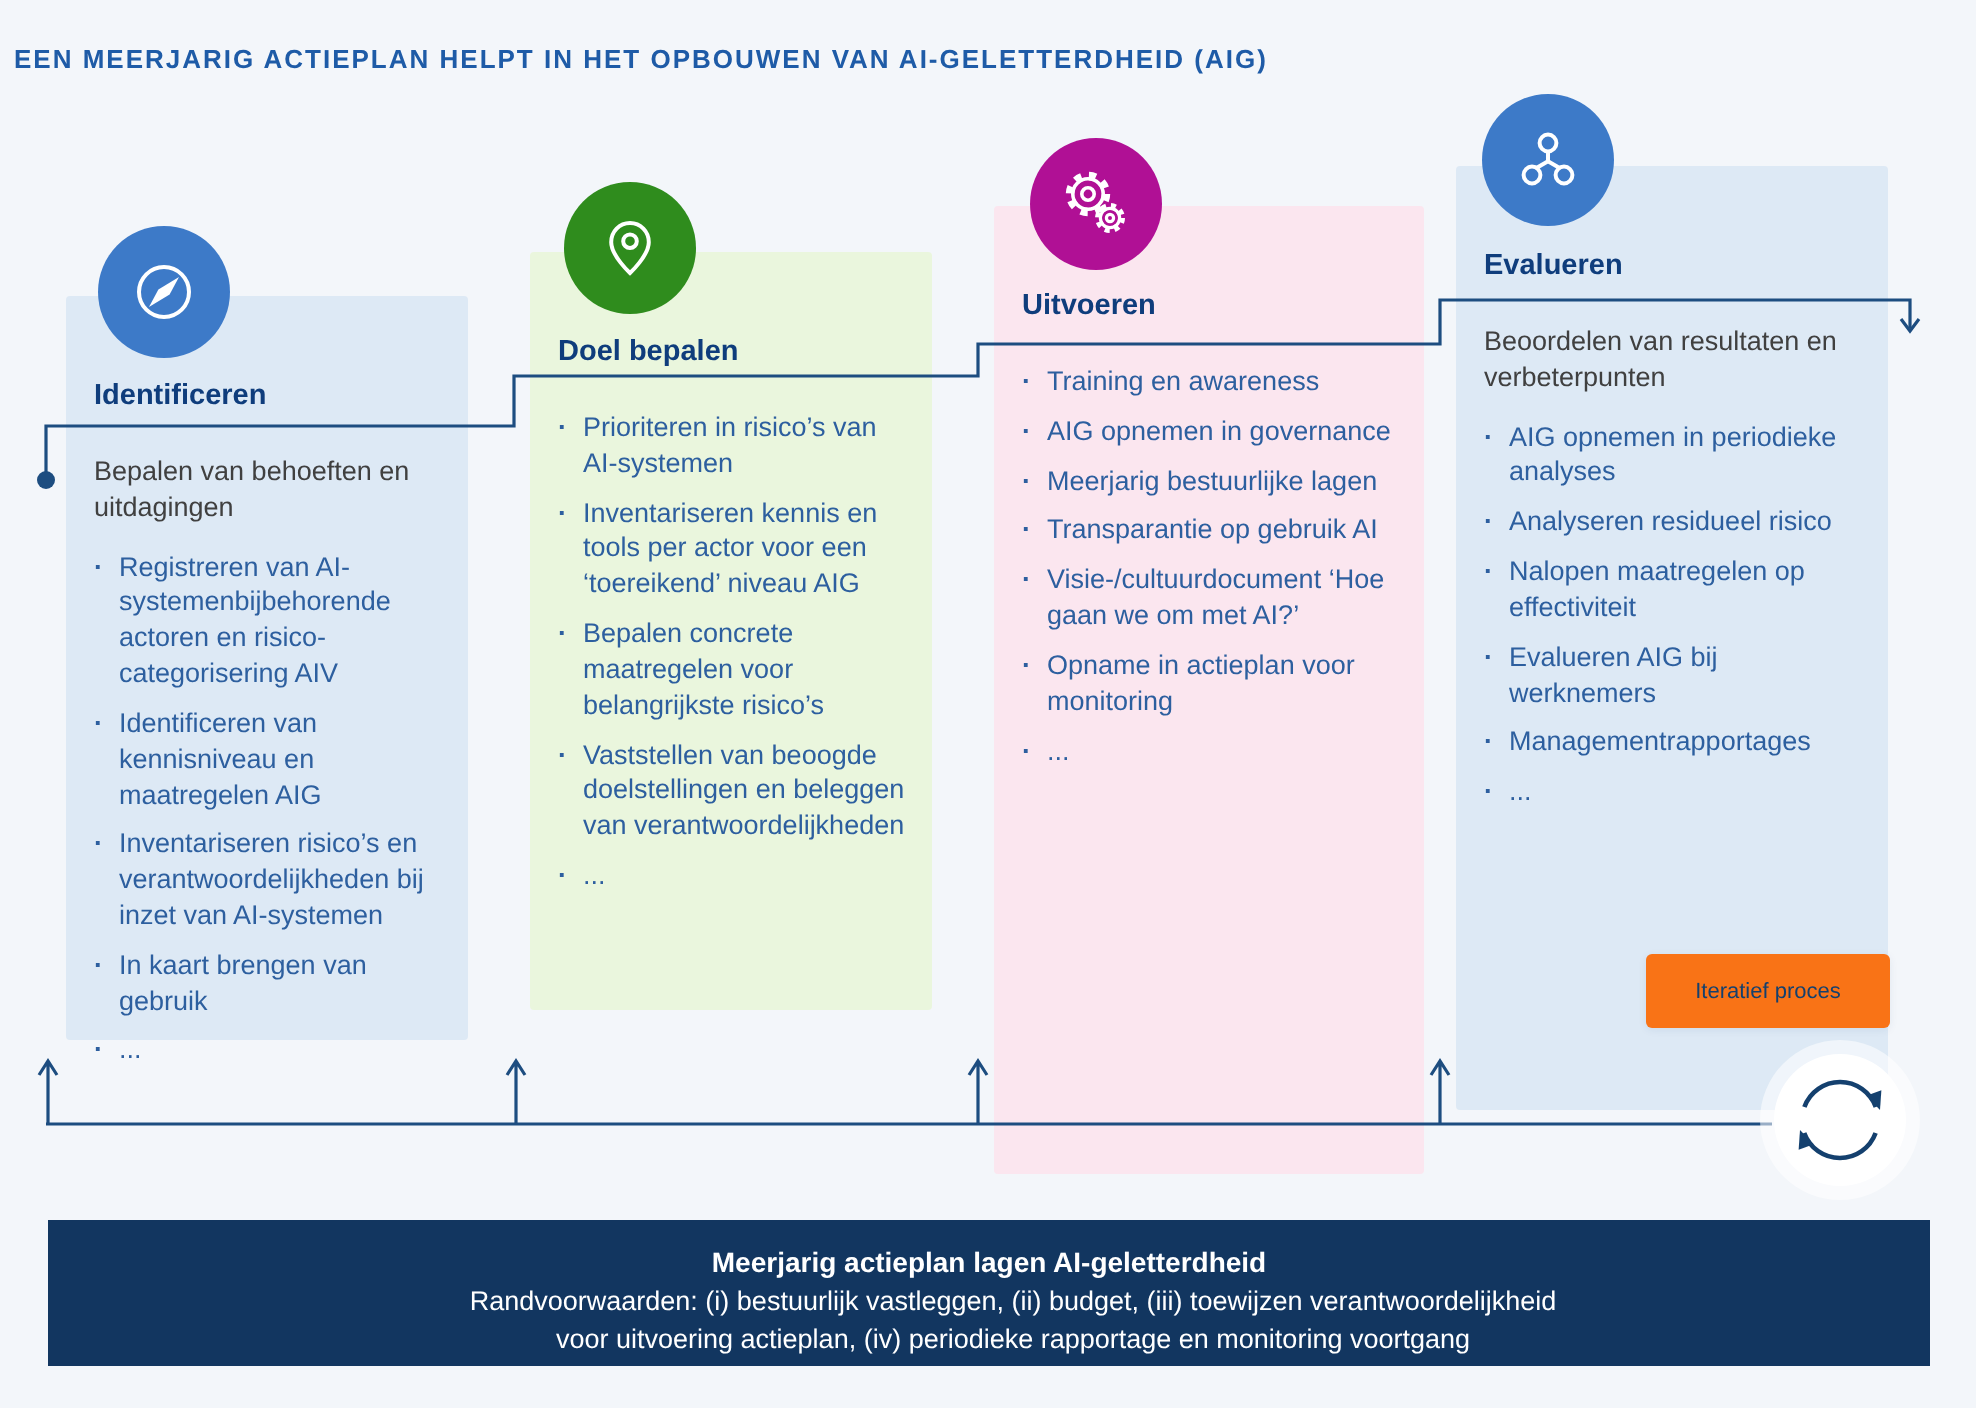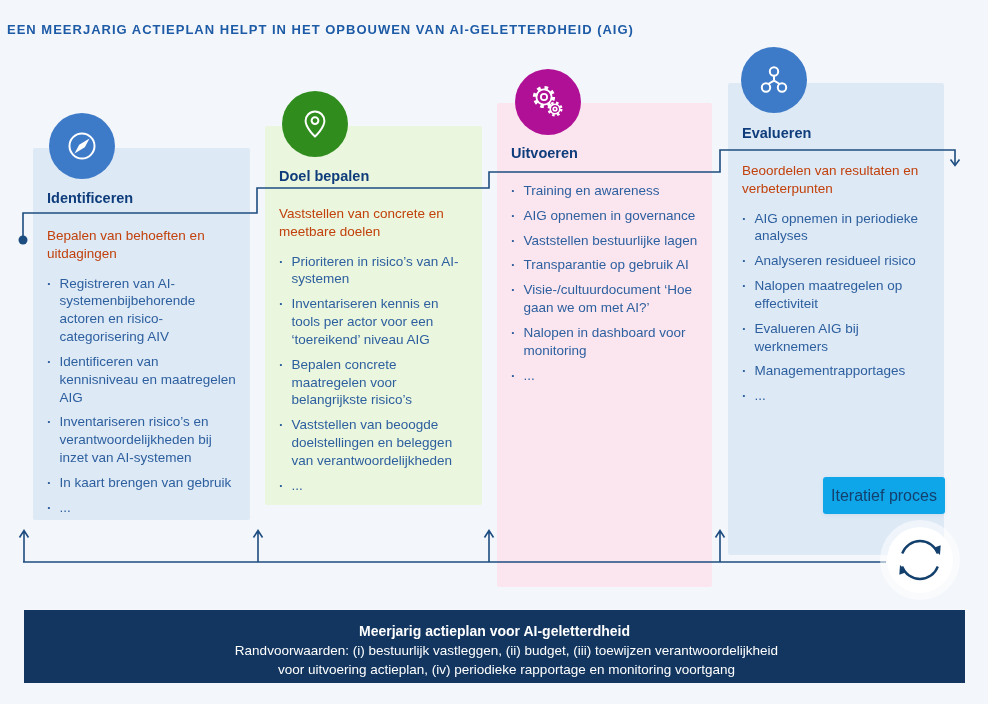--- a/index.html
+++ b/index.html
@@ -9,54 +9,54 @@
     font-family:"Liberation Sans","DejaVu Sans",sans-serif;
     -webkit-font-smoothing:antialiased;
   }
   .page-title{
     position:absolute;left:7px;top:22px;
     font-size:13px;font-weight:700;letter-spacing:1px;
     color:#1e5ba7;
   }
   
   .phase-box{
-    position:absolute;width:217px;border-radius:2px;z-index:1;
+    position:absolute;width:201px;border-radius:2px;z-index:1;
     box-sizing:border-box;padding:42px 12px 12px 14px;
   }
   .phase-0{left:33px; top:148px; height:372px; background:#dde9f5;}
   .phase-1{left:265px;top:126px; height:379px; background:#eaf6dd;}
   .phase-2{left:497px;top:103px; height:484px; background:#fbe6ef; width:215px;}
   .phase-3{left:728px;top:83px;  height:472px; background:#dde9f5; width:216px;}
   .phase-title{
     font-size:14.5px;font-weight:700;color:#0f3d7c;margin:0 0 21px 0;
   }
   .phase-intro{
-    font-size:13.5px;color:#c2410c;line-height:1.32;margin:12px 0 12px 0;
+    font-size:13.5px;color:#404040;line-height:1.32;margin:12px 0 12px 0;
   }
   ul.bullets{list-style:none;margin:0;padding:0;}
   ul.bullets li{
     display:flex;gap:8px;margin:0 0 7px 0;
     font-size:13.5px;color:#2d5f9f;line-height:1.32;
   }
   .b-dot{flex:0 0 auto;font-weight:700;line-height:1.32;}
   
   .phase-circle{
     position:absolute;width:66px;height:66px;border-radius:50%;z-index:2;
     display:flex;align-items:center;justify-content:center;
   }
   .circle-0{left:49px; top:113px;background:#3d7ac8;}
   .circle-1{left:282px;top:91px; background:#2f8c1d;}
   .circle-2{left:515px;top:69px; background:#b01095;}
   .circle-3{left:741px;top:47px; background:#3d7ac8;}
   
   .iter-box{
     position:absolute;left:823px;top:477px;width:122px;height:37px;z-index:2;
-    background:#0ea5e9;border-radius:3px;
+    background:#f97316;border-radius:3px;
     display:flex;align-items:center;justify-content:center;
-    font-size:16px;color:#14406e;
+    font-size:11px;color:#14406e;
     box-shadow:0 1px 4px rgba(20,64,110,0.08);
   }
   
   .banner{
     position:absolute;left:24px;top:610px;width:941px;height:73px;z-index:1;
     background:#123660;color:#ffffff;text-align:center;
     box-sizing:border-box;padding-top:11px;
   }
   .banner-title{font-size:14px;font-weight:700;line-height:20px;}
   .banner-line{font-size:13.5px;line-height:19px;margin-left:24px;}
@@ -105,21 +105,20 @@
 </div>
 
 <div class="phase-circle circle-1">
   <svg width="36" height="36" viewBox="0 0 36 36">
     <path d="M18 5.5 C12.7 5.5 8.6 9.8 8.6 15.1 C8.6 21.8 18 30.5 18 30.5 C18 30.5 27.4 21.8 27.4 15.1 C27.4 9.8 23.3 5.5 18 5.5 Z" fill="none" stroke="#ffffff" stroke-width="2"></path>
     <circle cx="18" cy="14.6" r="3.4" fill="none" stroke="#ffffff" stroke-width="2"></circle>
   </svg>
 </div>
 <div class="phase-box phase-1">
   <div class="phase-title">Doel bepalen</div>
-  <div class="phase-intro">Vaststellen van concrete en meetbare doelen</div>
   <ul class="bullets">
       <li>
         <span class="b-dot">·</span>
         <span class="b-txt">Prioriteren in risico’s van AI-systemen</span>
       </li>
       <li>
         <span class="b-dot">·</span>
         <span class="b-txt">Inventariseren kennis en tools per actor voor een ‘toereikend’ niveau AIG</span>
       </li>
       <li>
@@ -155,33 +154,33 @@
       <li>
         <span class="b-dot">·</span>
         <span class="b-txt">Training en awareness</span>
       </li>
       <li>
         <span class="b-dot">·</span>
         <span class="b-txt">AIG opnemen in governance</span>
       </li>
       <li>
         <span class="b-dot">·</span>
-        <span class="b-txt">Vaststellen bestuurlijke lagen</span>
+        <span class="b-txt">Meerjarig bestuurlijke lagen</span>
       </li>
       <li>
         <span class="b-dot">·</span>
         <span class="b-txt">Transparantie op gebruik AI</span>
       </li>
       <li>
         <span class="b-dot">·</span>
         <span class="b-txt">Visie-/cultuurdocument ‘Hoe gaan we om met AI?’</span>
       </li>
       <li>
         <span class="b-dot">·</span>
-        <span class="b-txt">Nalopen in dashboard voor monitoring</span>
+        <span class="b-txt">Opname in actieplan voor monitoring</span>
       </li>
       <li>
         <span class="b-dot">·</span>
         <span class="b-txt">...</span>
       </li>
     </ul>
 </div>
 
 <div class="phase-circle circle-3">
   <svg width="36" height="36" viewBox="0 0 36 36">
@@ -222,21 +221,21 @@
       <li>
         <span class="b-dot">·</span>
         <span class="b-txt">...</span>
       </li>
     </ul>
 </div>
 
 <div class="iter-box">Iteratief proces</div>
 
 <div class="banner">
-  <div class="banner-title">Meerjarig actieplan voor AI-geletterdheid</div>
+  <div class="banner-title">Meerjarig actieplan lagen AI-geletterdheid</div>
   <div class="banner-line">Randvoorwaarden: (i) bestuurlijk vastleggen, (ii) budget, (iii) toewijzen verantwoordelijkheid</div>
   <div class="banner-line">voor uitvoering actieplan, (iv) periodieke rapportage en monitoring voortgang</div>
 </div>
 
 <svg class="overlay" viewBox="0 0 988 704">
   <g stroke="#1d4d80" stroke-width="1.6" fill="none">
 
     <path d="M23 240 L23 213 L257 213 L257 188 L489 188 L489 172 L720 172 L720 150 L955 150 L955 164"></path>
     <path d="M950.5 159.5 L955 165.5 L959.5 159.5"></path>
 

